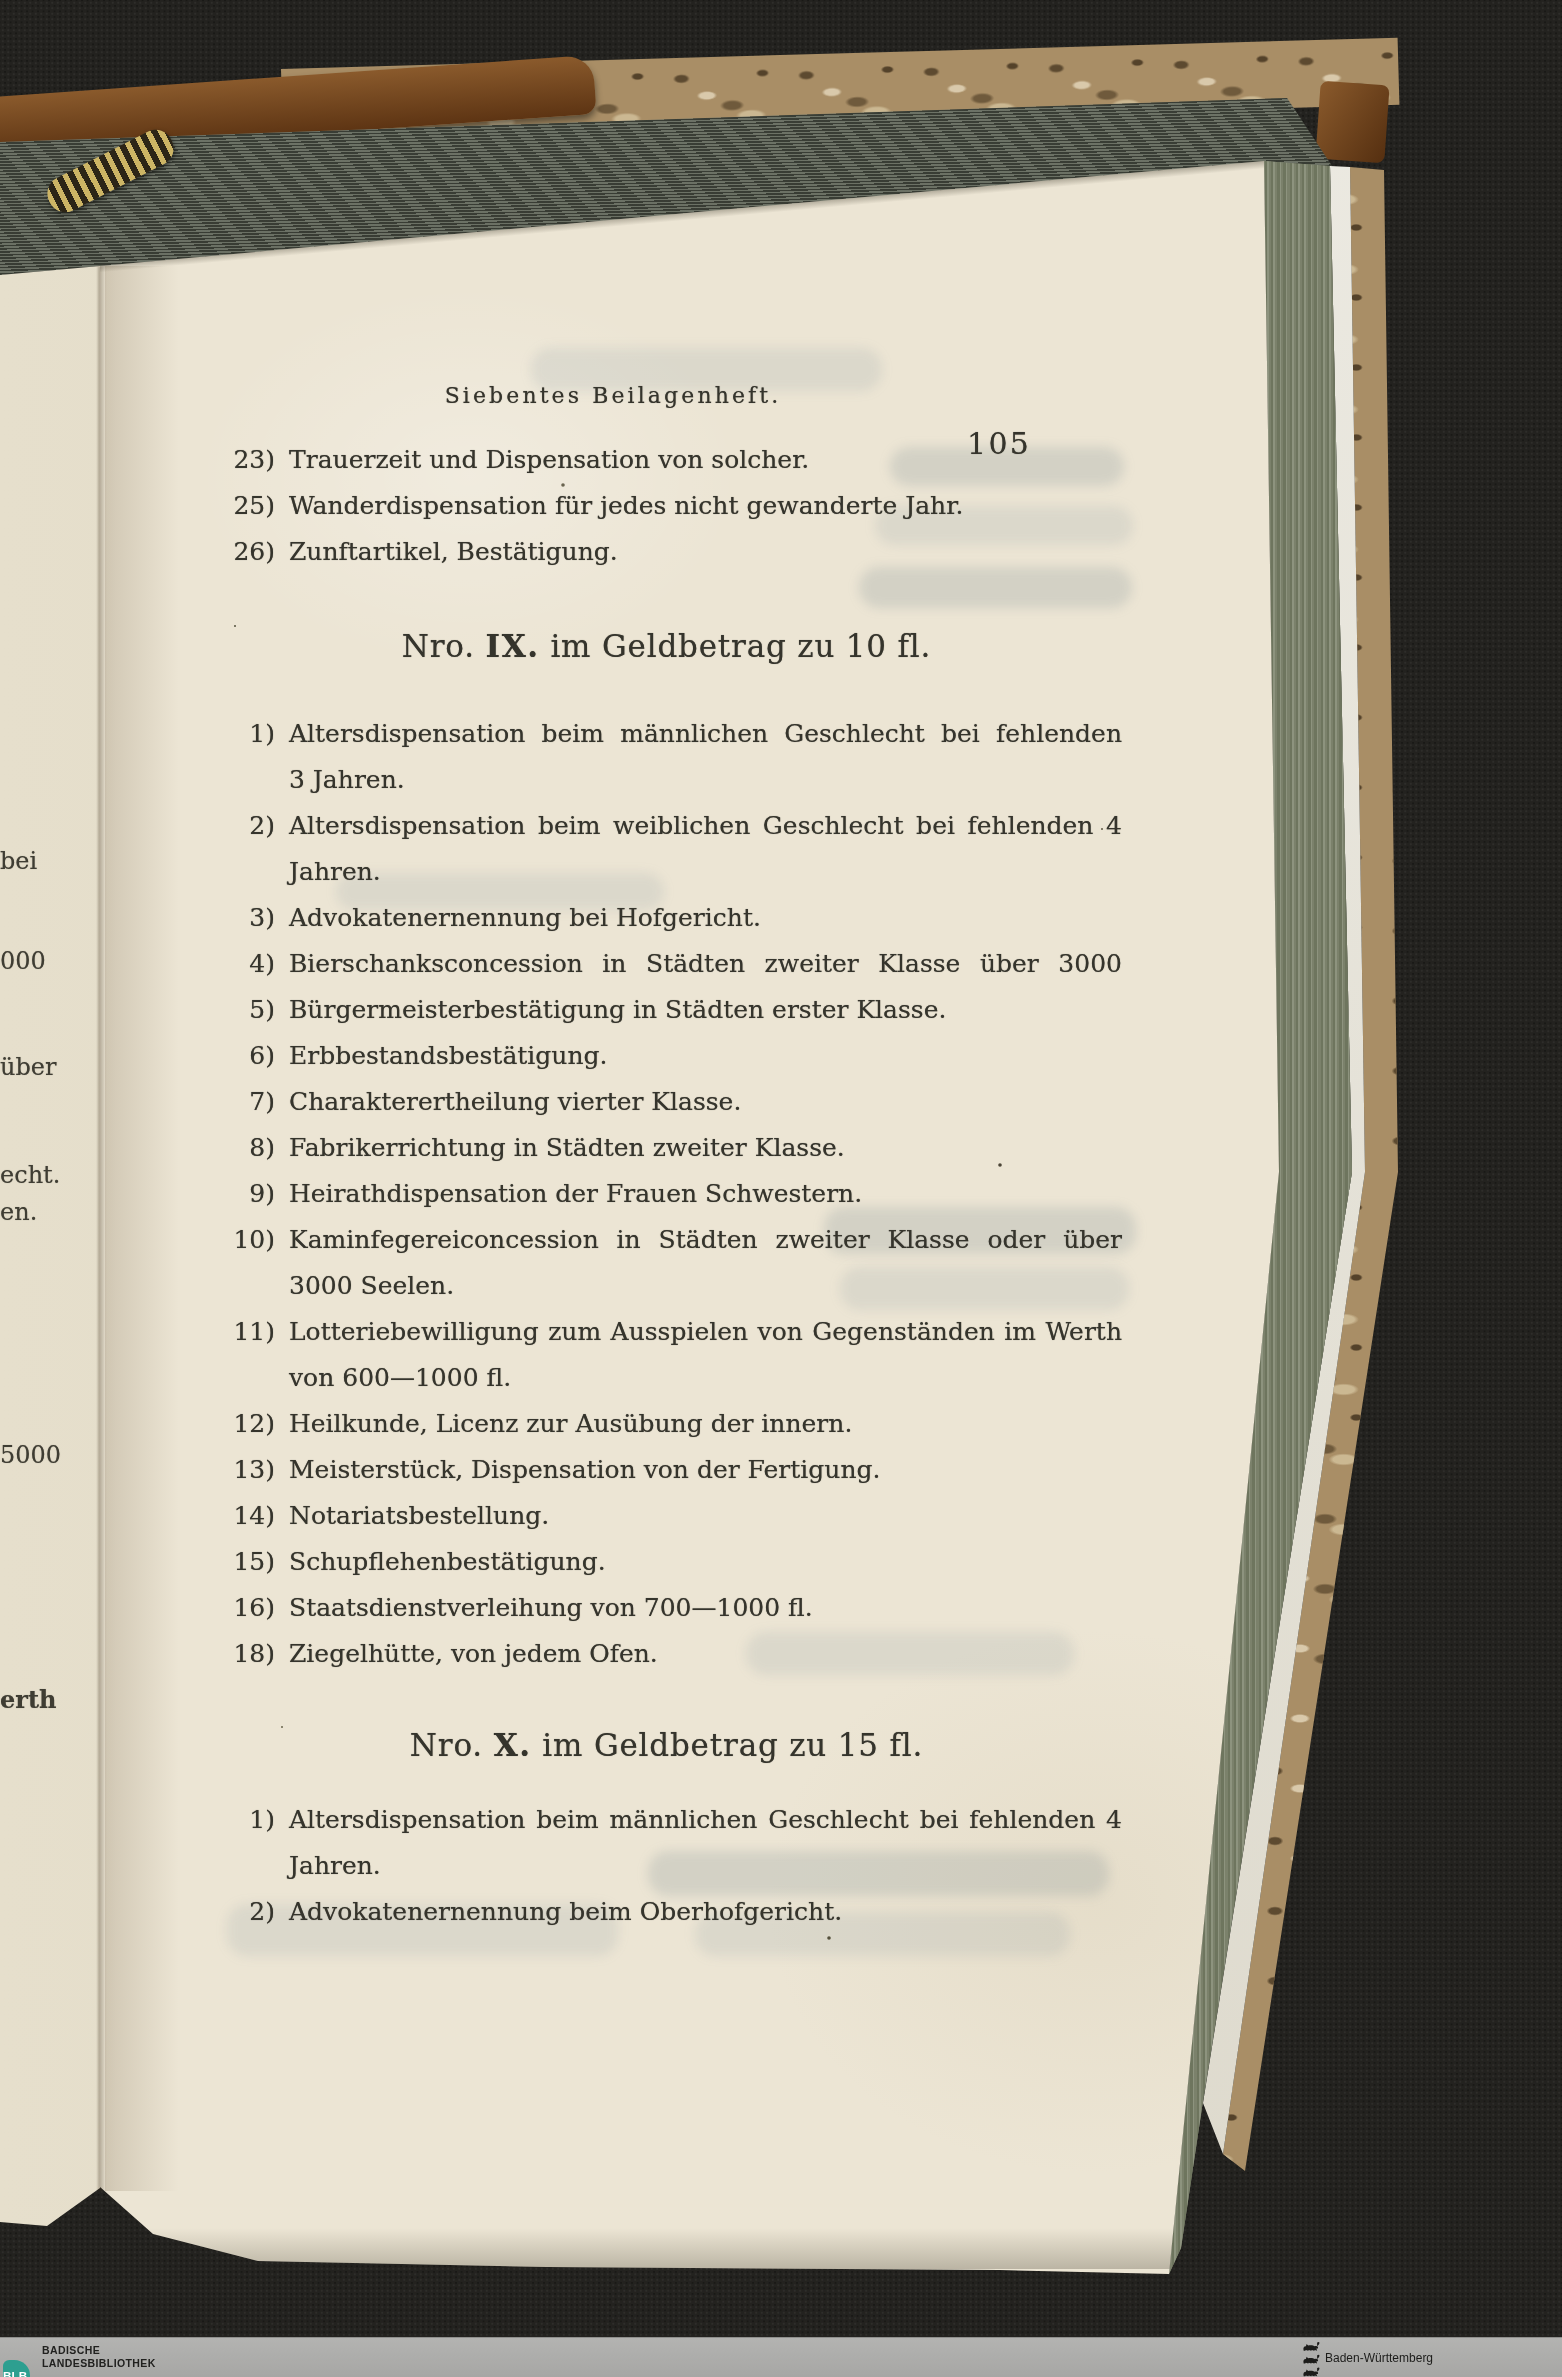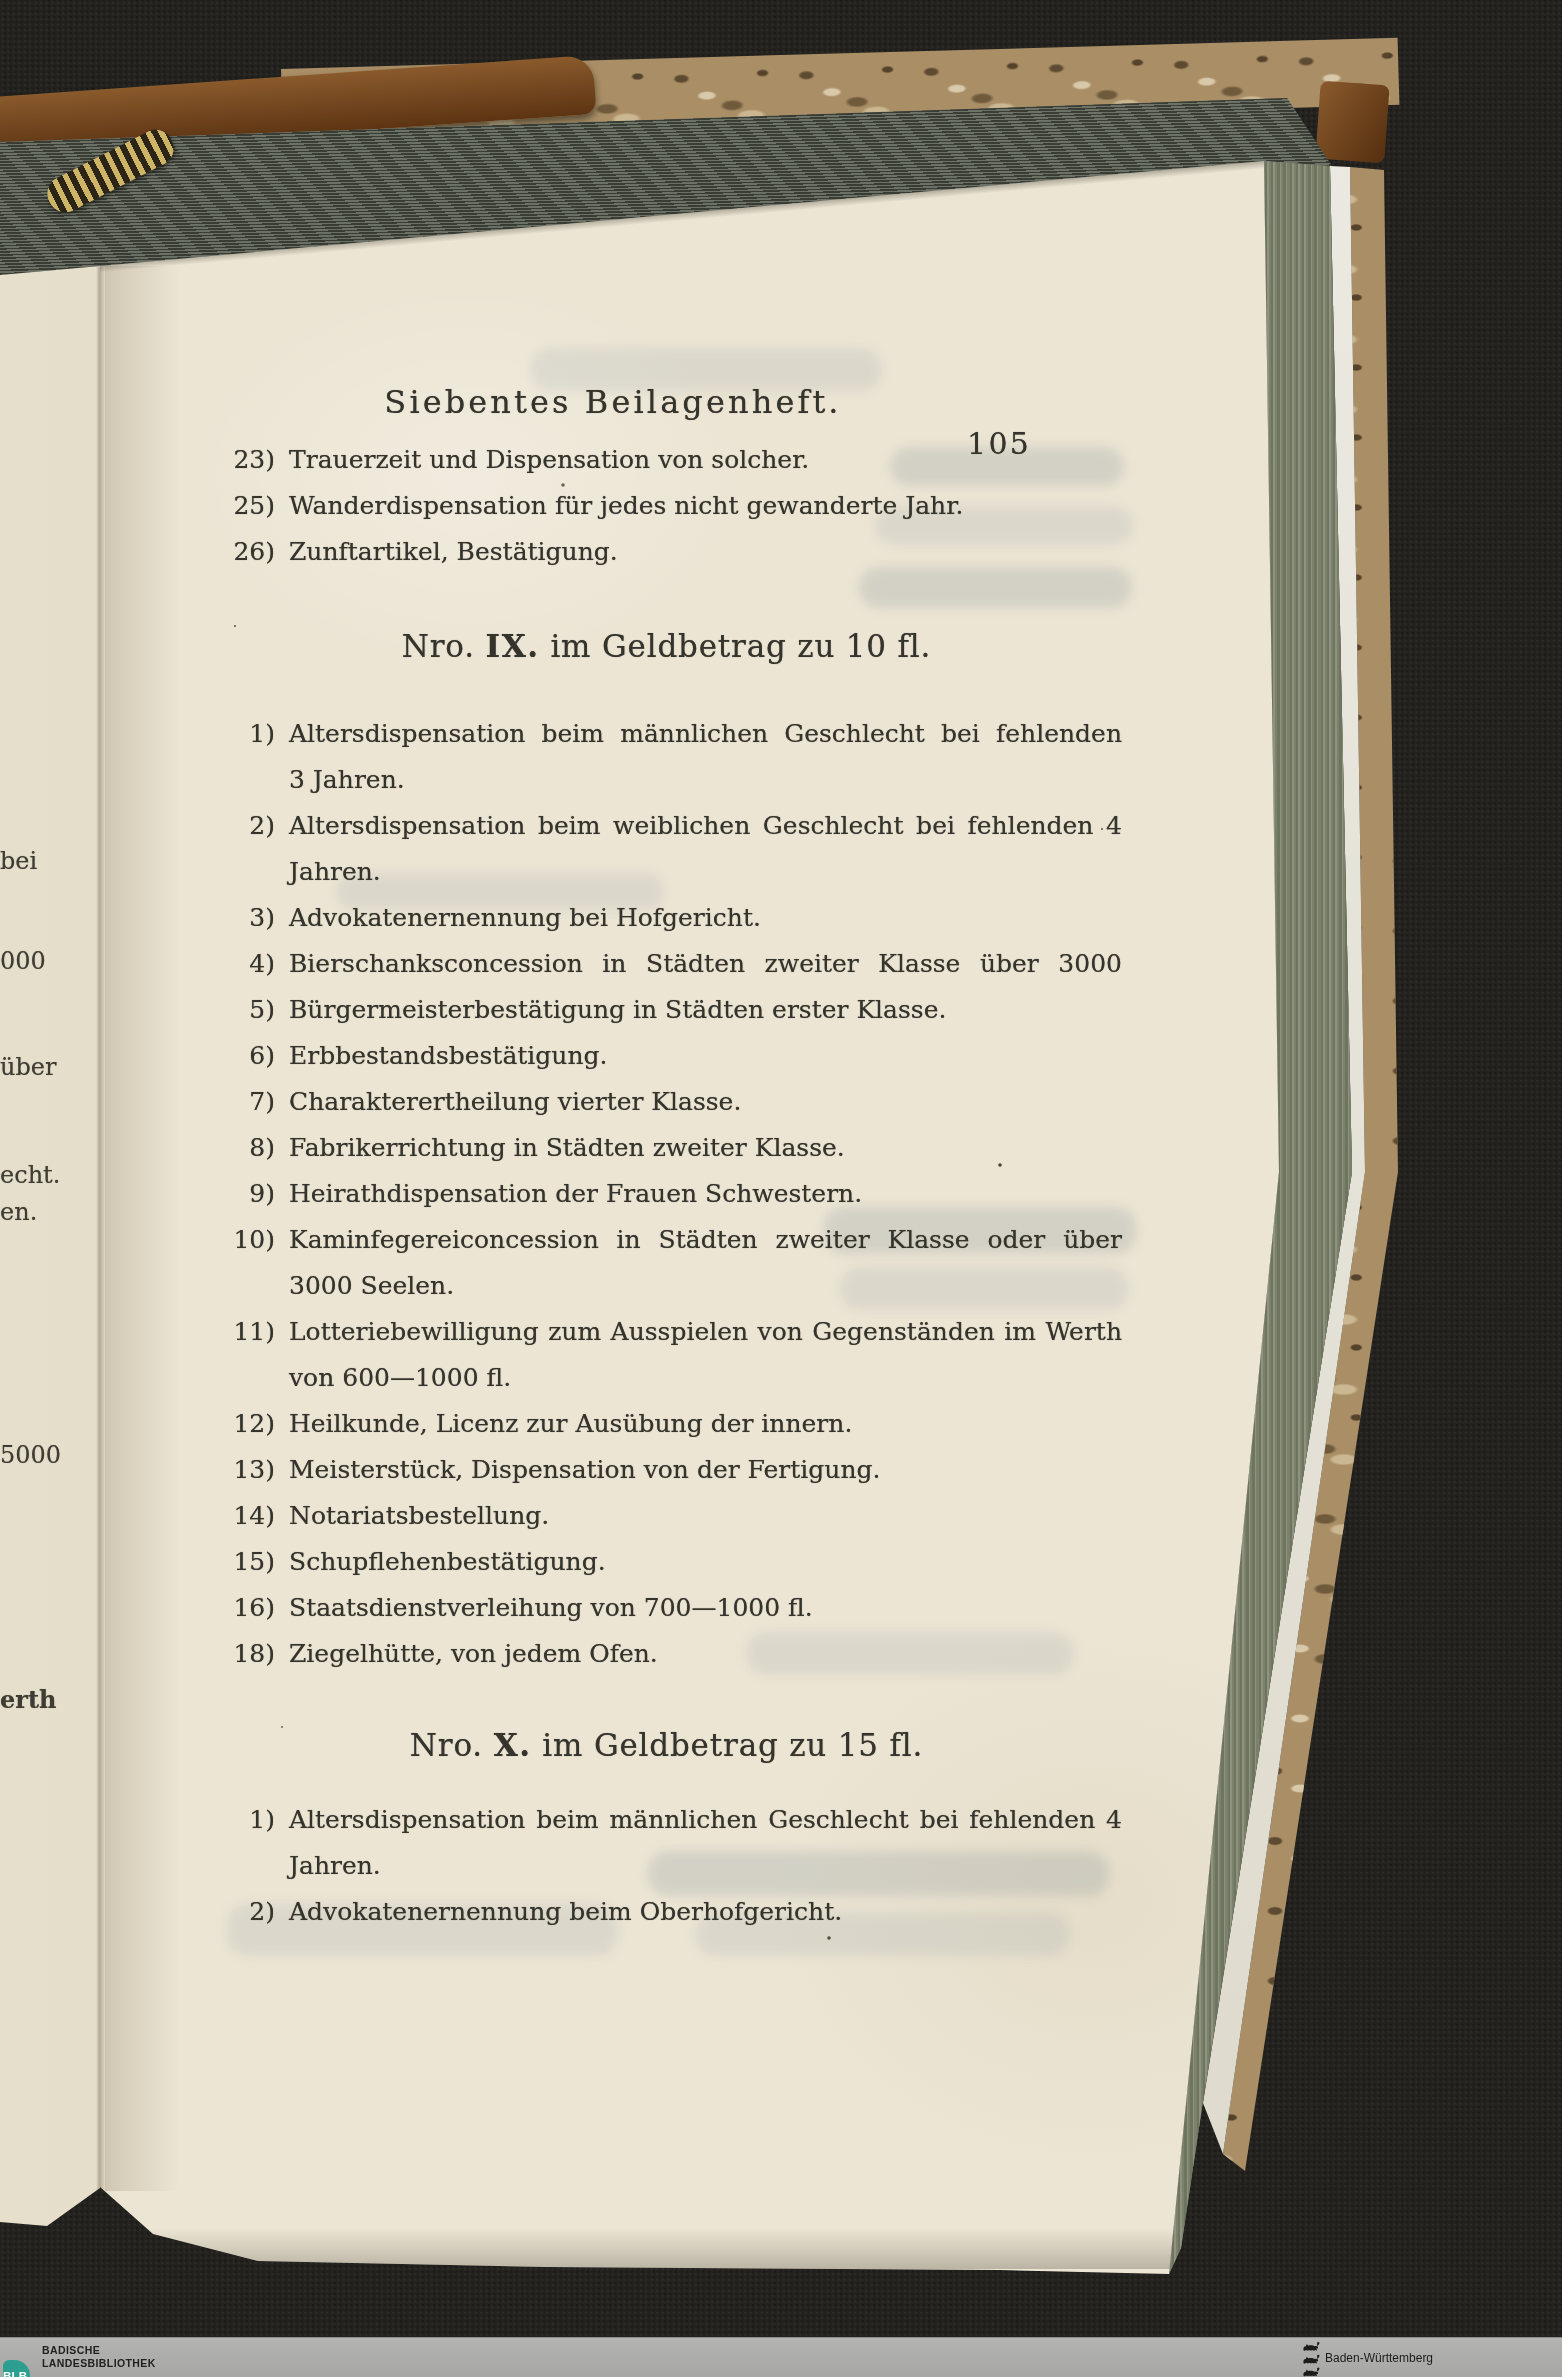--- a/index.html
+++ b/index.html
@@ -94,21 +94,21 @@
   .ghost.dk{background:rgba(100,120,135,.18);}
 
   .dust{left:234px;top:625px;width:2.3px;height:2.3px;border-radius:50%;background:#55503e;
     box-shadow:328px -141px 0 0.8px #6a6450, 695px -484px 0 0 #5a5444,
       765px 539px 0 0.8px #4a4436, 47px 1101px 0 0 #6a644e,
       594px 1312px 0 0.8px #55503c, 867px 203px 0 0 #605a46;}
 
   
   .ink{color:#35342c;text-shadow:0 0 0.8px rgba(40,38,30,.65);}
   .title-row{left:156px;top:383px;width:914px;text-align:center;
-    font-size:32px;letter-spacing:3.1px;}
+    font-size:22px;letter-spacing:3.1px;}
   .pagenum{left:967px;top:388px;font-size:30px;letter-spacing:2.3px;margin-top:38px;}
   .content{left:211px;top:437px;width:911px;font-size:25px;line-height:46px;}
   .item{position:relative;padding-left:78px;}
   .num{position:absolute;left:0;top:0;width:64px;text-align:right;display:block;}
   .ln{display:block;white-space:nowrap;}
   .ln.j{text-align-last:justify;}
   .sec-heading{text-align:center;font-size:31px;line-height:42px;letter-spacing:0.8px;}
   .sec-heading .hn{font-weight:bold;letter-spacing:1.6px;}
   .h-ix{margin:50px 0 44px 0;}
   .h-x{margin:47px 0 31px 0;}

